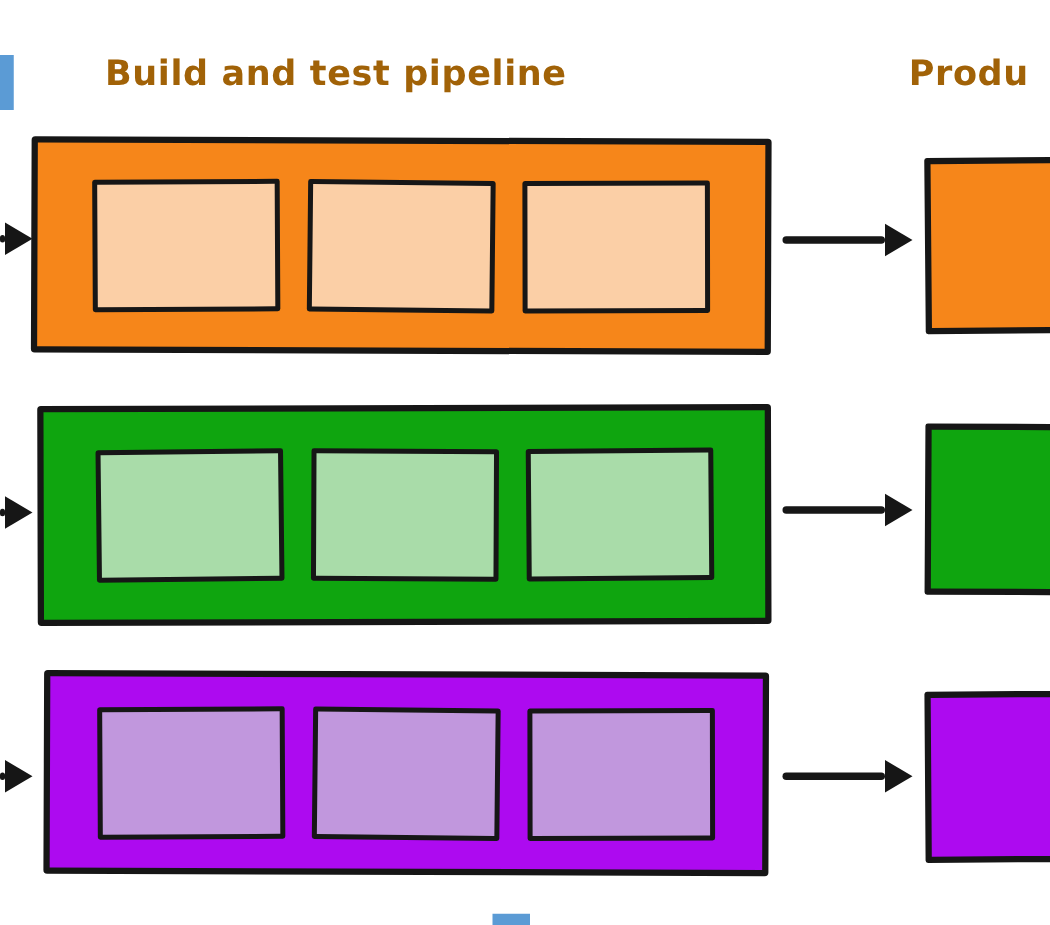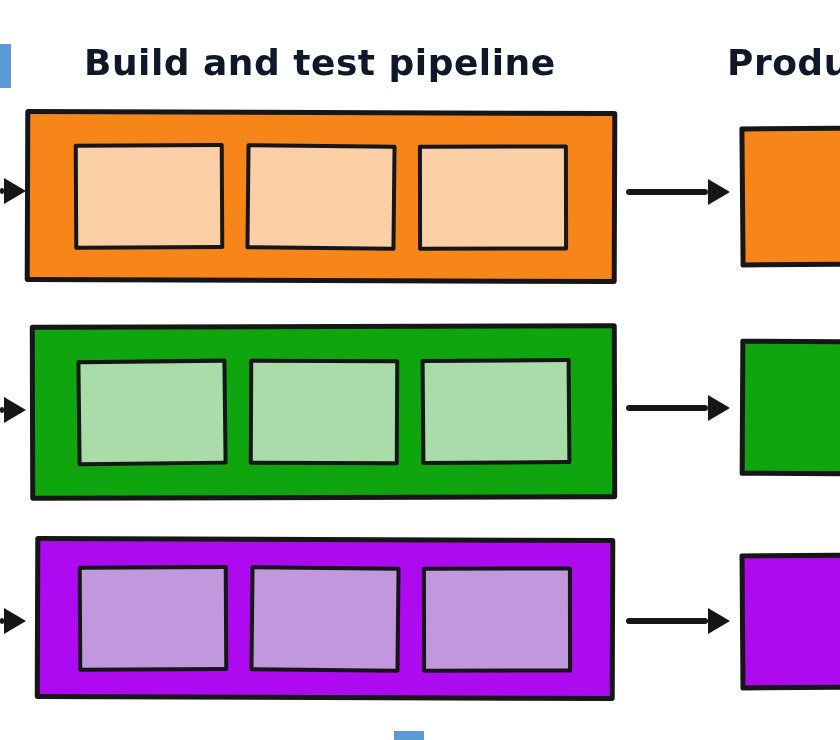--- a/index.html
+++ b/index.html
@@ -12,23 +12,23 @@
     width: 840px;
     height: 740px;
     overflow: hidden;
     font-family: "DejaVu Sans", "Liberation Sans", sans-serif;
   }
 
   
   .title {
     position: absolute;
     font-weight: 700;
-    font-size: 36px;
+    font-size: 28px;
     letter-spacing: 0.5px;
-    color: #0f172a;
+    color: #a16207;
     white-space: nowrap;
   }
   .title-left  { left: 84px;  top: 42px; }
   .title-right { left: 727px; top: 42px; }
 
   
   .blue-sliver-top {
     position: absolute;
     left: 0; top: 44px;
     width: 11px; height: 44px;

